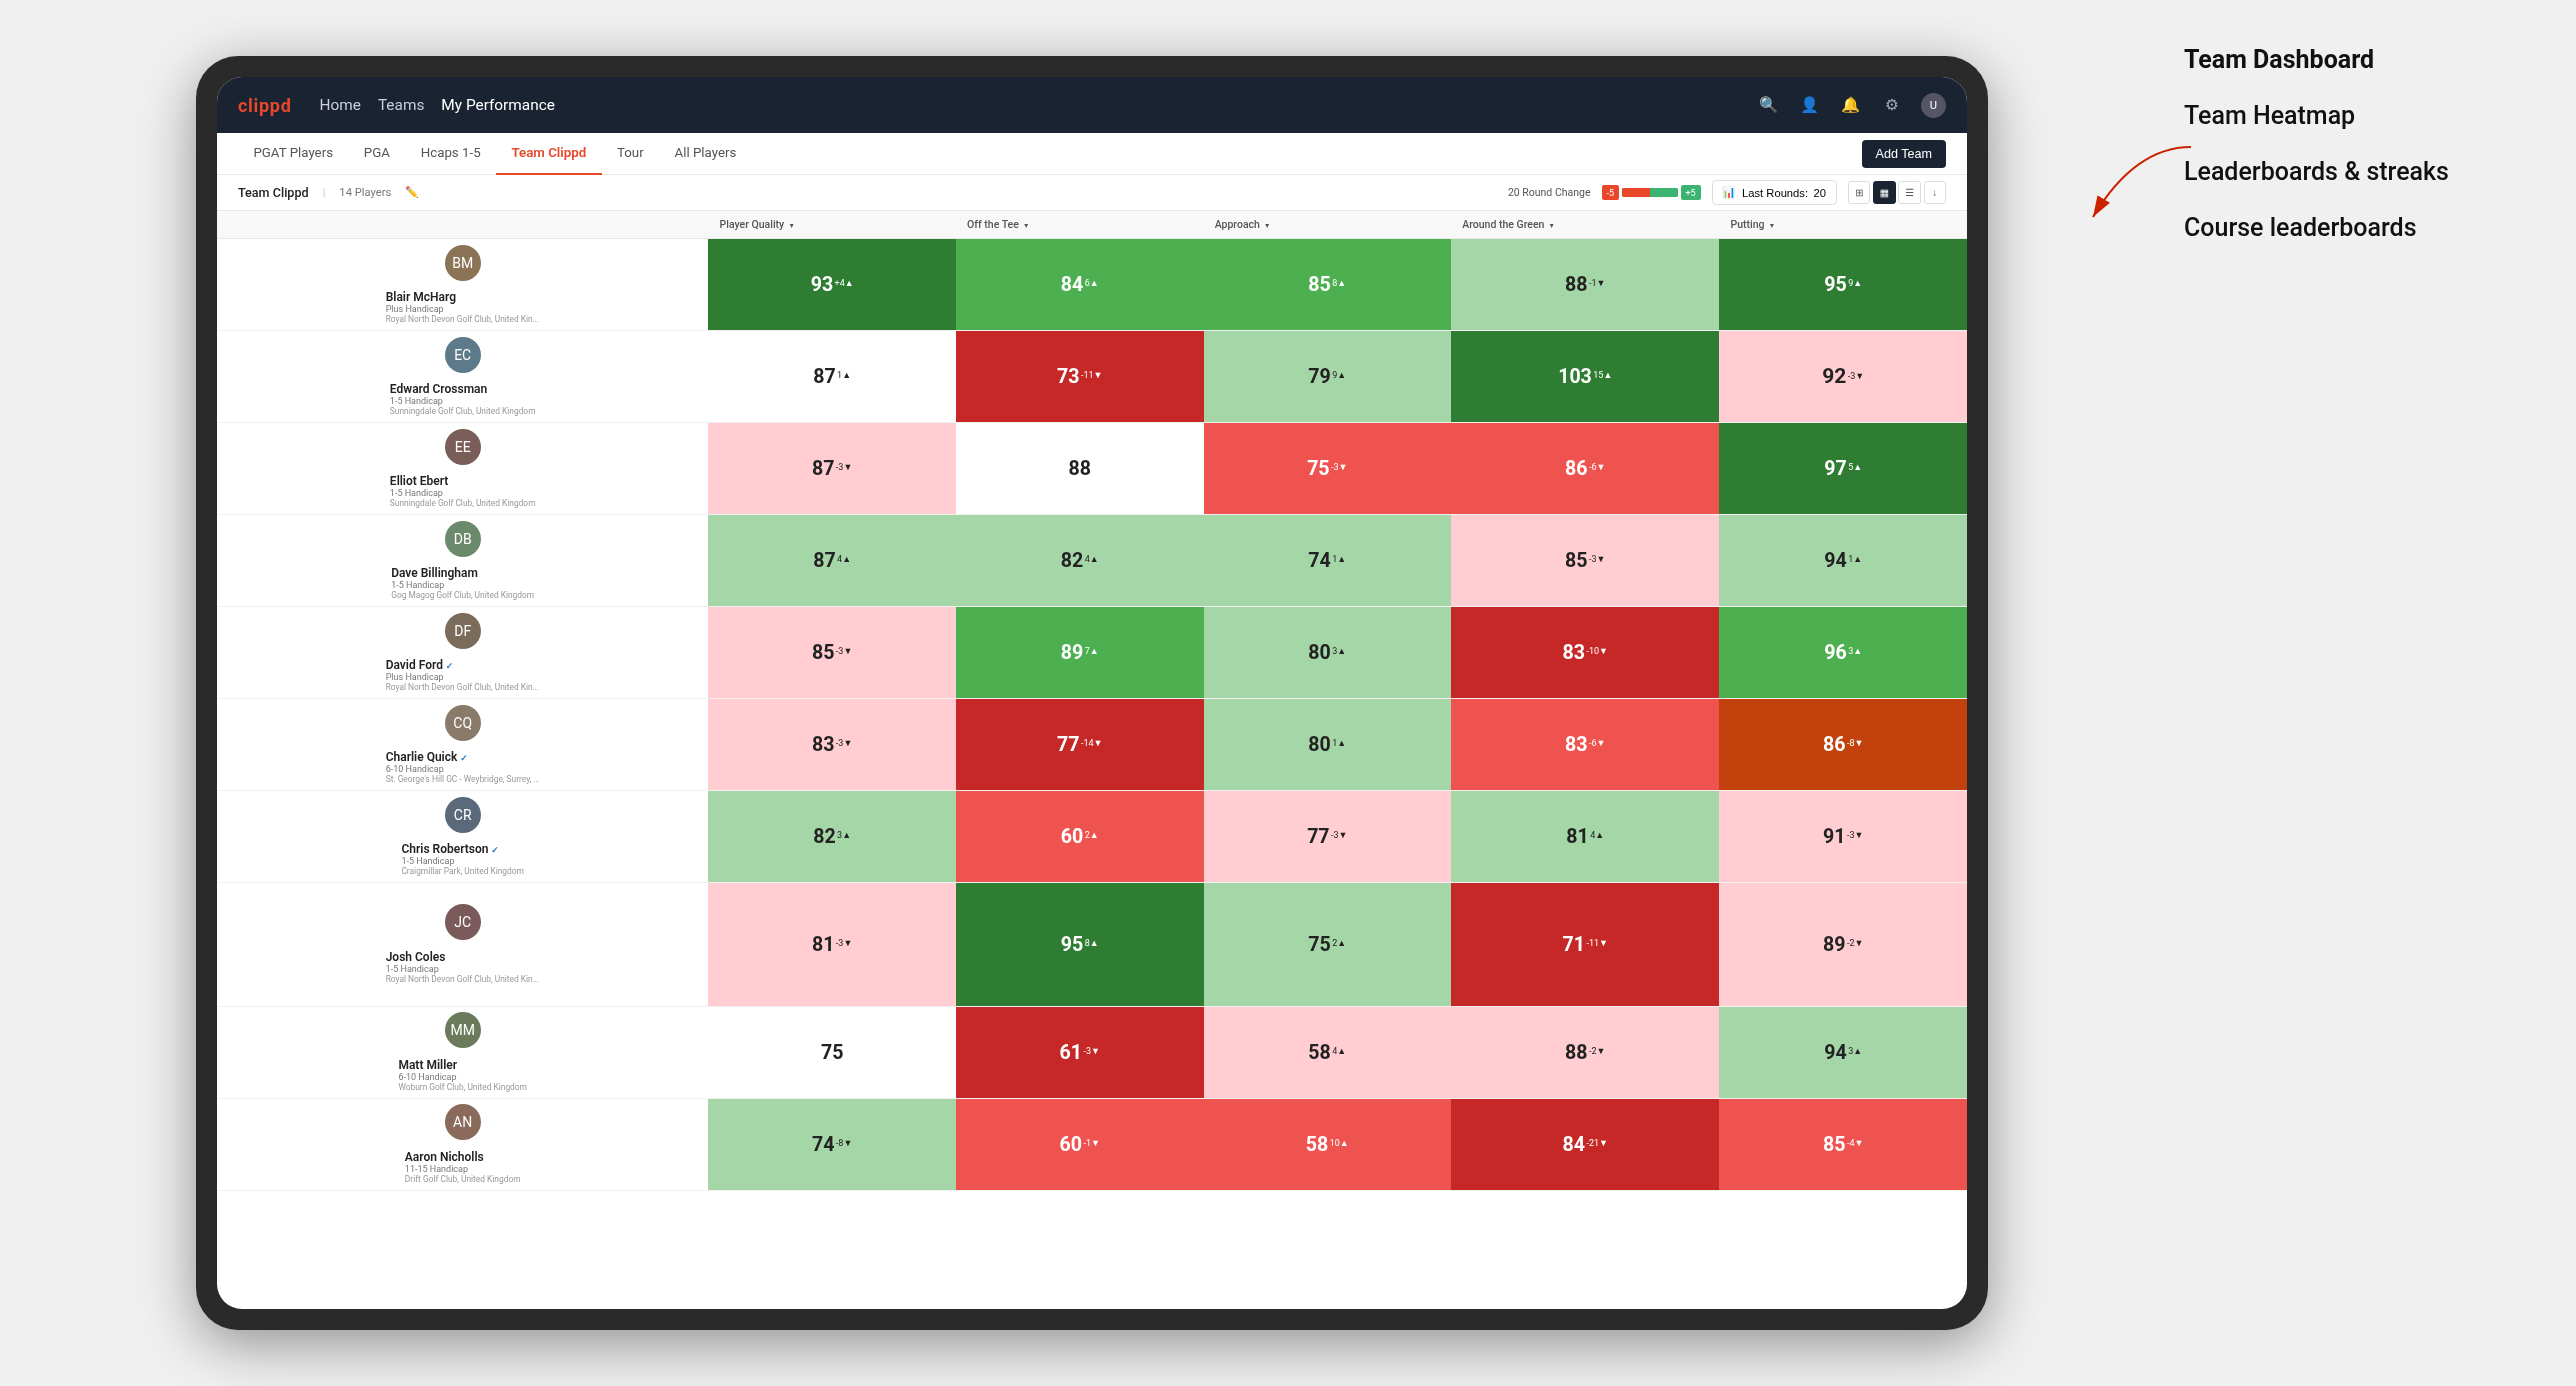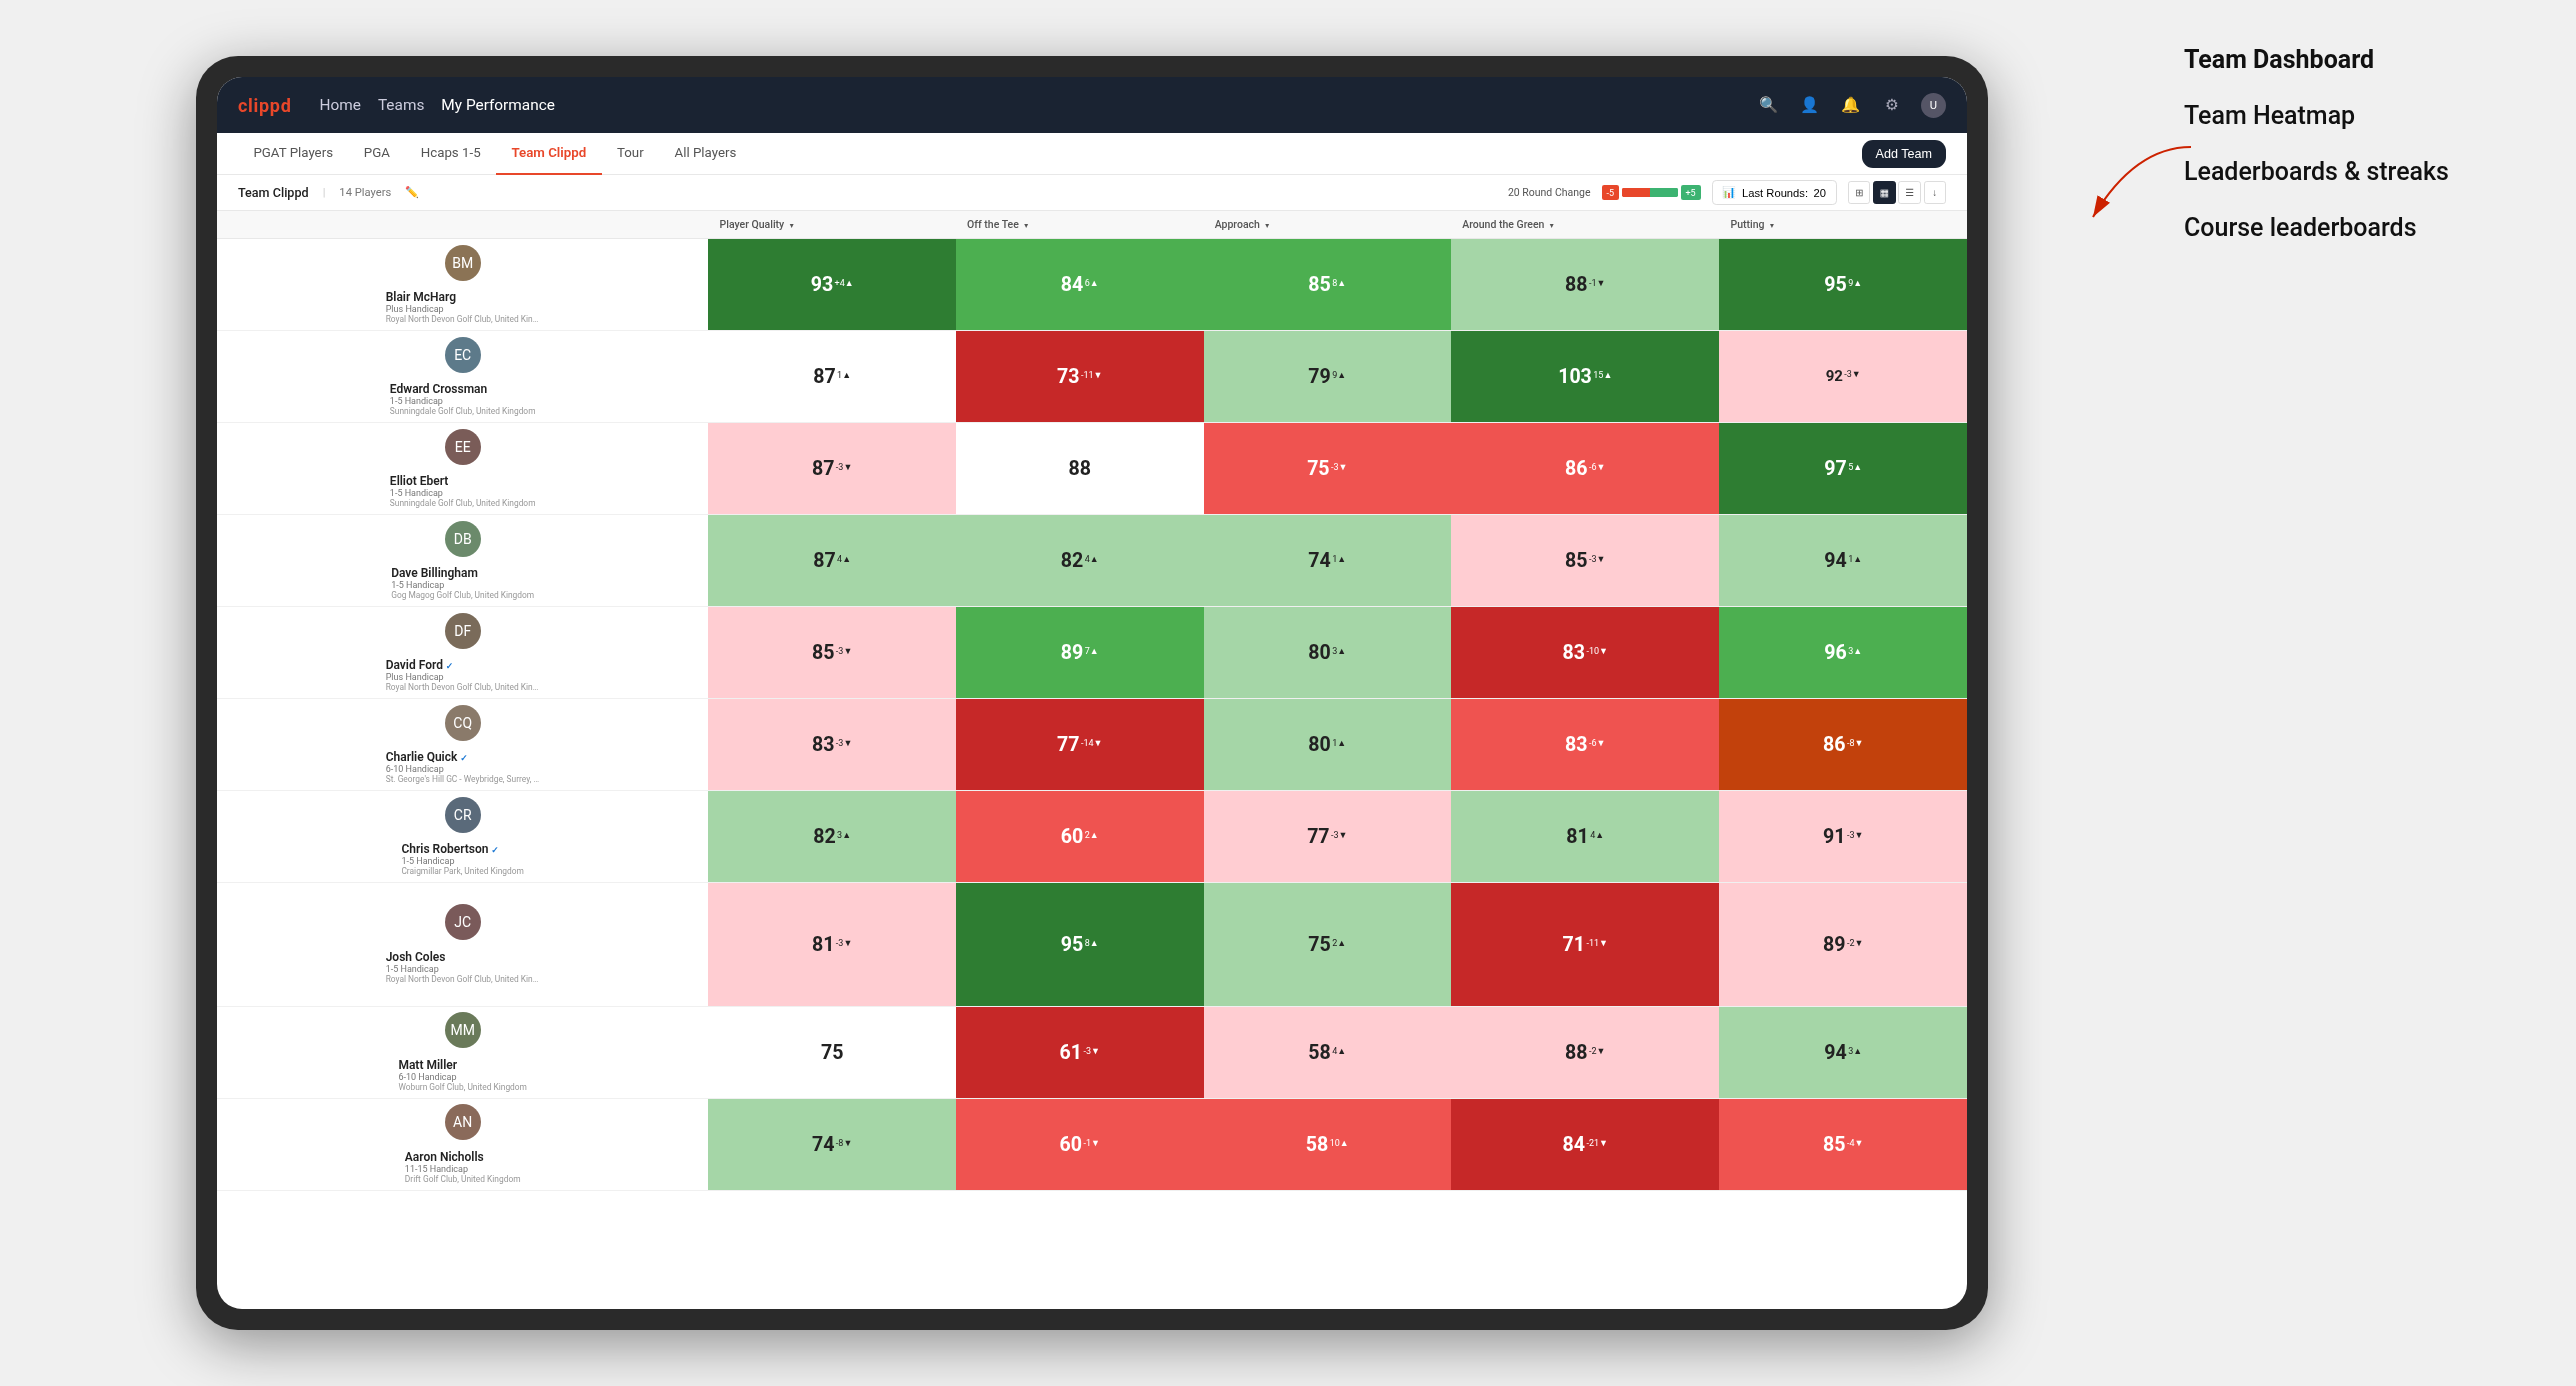--- a/index.html
+++ b/index.html
@@ -142,21 +142,21 @@
     }
     .sub-tab.active {
       color: #e8472a;
       border-bottom: 2.1px solid #e8472a;
       font-weight: 600;
     }
     .add-team-btn {
       background: #1a2332;
       color: #fff;
       border: none;
-      border-radius: 11px;
+      border-radius: 4px;
       padding: 7px 14px;
       font-size: 12.6px;
       cursor: pointer;
     }
 
     
     .team-bar {
       background: #fff;
       height: 36px;
       display: flex;
@@ -440,21 +440,21 @@
         <span class="player-name">Edward Crossman</span>
         <span class="player-handicap">1-5 Handicap</span>
         <span class="player-club">Sunningdale Golf Club, United Kingdom</span>
       </div>
     </div>
   </td>
               <td style="background-color: rgb(255, 255, 255); text-align: center; vertical-align: middle; height: 50px; color: rgb(34, 34, 34);"><span style="font-size:19.6px;font-weight:700;">87</span><span style="font-size:9px;vertical-align:super;margin-left:1.4px;">1▲</span></td>
               <td style="background-color: rgb(198, 40, 40); text-align: center; vertical-align: middle; height: 50px; color: rgb(255, 255, 255);"><span style="font-size:19.6px;font-weight:700;">73</span><span style="font-size:9px;vertical-align:super;margin-left:1.4px;">-11▼</span></td>
               <td style="background-color: rgb(165, 214, 167); text-align: center; vertical-align: middle; height: 50px; color: rgb(34, 34, 34);"><span style="font-size:19.6px;font-weight:700;">79</span><span style="font-size:9px;vertical-align:super;margin-left:1.4px;">9▲</span></td>
               <td style="background-color: rgb(46, 125, 50); text-align: center; vertical-align: middle; height: 50px; color: rgb(255, 255, 255);"><span style="font-size:19.6px;font-weight:700;">103</span><span style="font-size:9px;vertical-align:super;margin-left:1.4px;">15▲</span></td>
-              <td style="background-color: rgb(255, 205, 210); text-align: center; vertical-align: middle; height: 50px; color: rgb(34, 34, 34);"><span style="font-size:15px;font-weight:700;">92</span><span style="font-size:9px;vertical-align:super;margin-left:1.4px;">-3▼</span></td>
+              <td style="background-color: rgb(255, 205, 210); text-align: center; vertical-align: middle; height: 50px; color: rgb(34, 34, 34);"><span style="font-size:21px;font-weight:700;">92</span><span style="font-size:9px;vertical-align:super;margin-left:1.4px;">-3▼</span></td>
             </tr>
             <tr>
               <td style="padding: 0px;">
     <div class="player-cell">
       <div class="player-avatar" style="background:#7A5C58;">EE</div>
       <div class="player-info">
         <span class="player-name">Elliot Ebert</span>
         <span class="player-handicap">1-5 Handicap</span>
         <span class="player-club">Sunningdale Golf Club, United Kingdom</span>
       </div>

